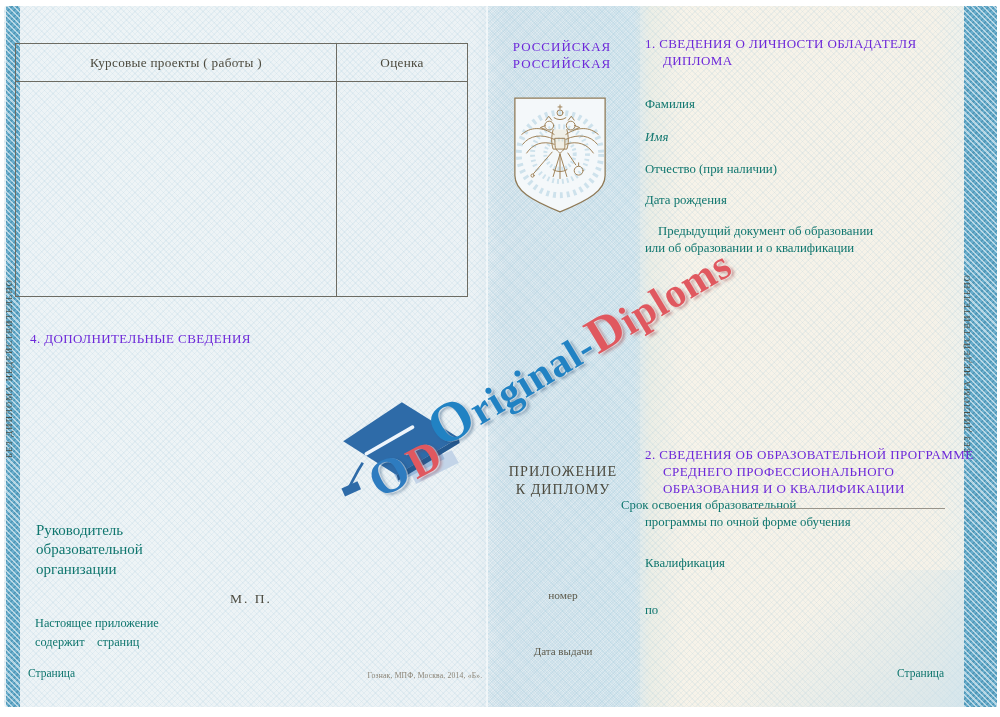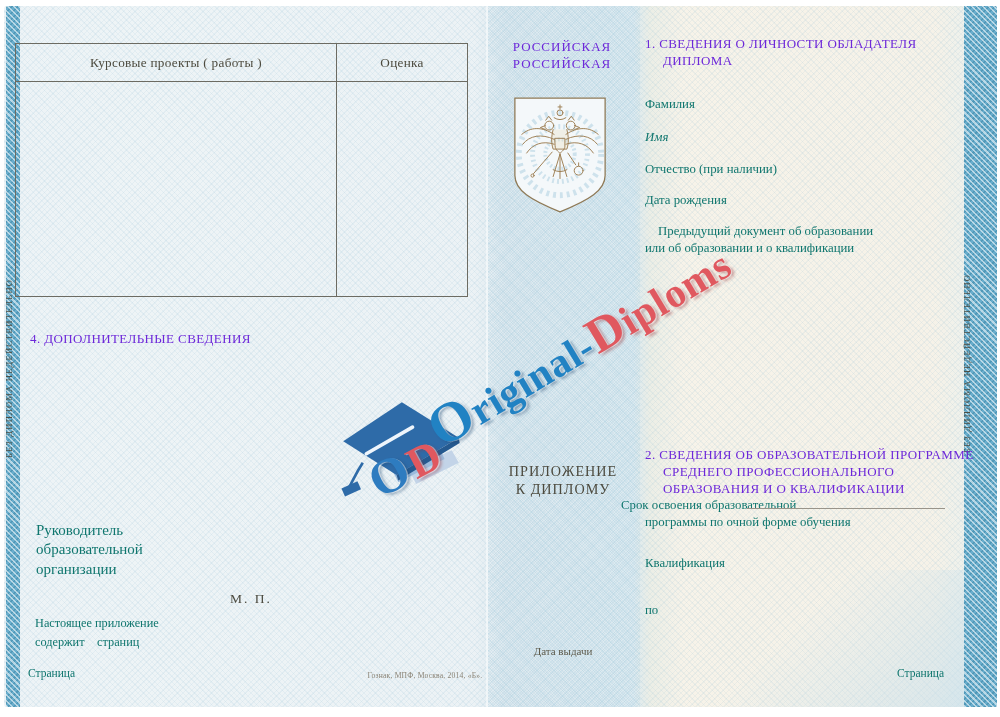--- a/index.html
+++ b/index.html
@@ -137,20 +137,21 @@
       <path d="M52 62 L45 85 M52 62 L52 87 M52 62 L59 85 M45 78 Q52 82 59 78"></path>
     </g>
   </svg>
 </div>
 
 <div class="abs ct center" style="left:490px;top:463px;width:146px;font-size:14.2px;line-height:17.5px;letter-spacing:1px;color:#4c4a3e;">
   <div>ПРИЛОЖЕНИЕ</div>
   <div>К ДИПЛОМУ</div>
 </div>
 <div class="abs ct center small-c" style="left:490px;top:585px;width:146px;font-size:11.4px;line-height:20px;">
+  <div>номер</div>
 </div>
 <div class="abs ct center small-c" style="left:490px;top:645px;width:146px;font-size:11px;">Дата выдачи</div>
 
 <div class="abs ct head" style="left:645px;top:36px;">1. СВЕДЕНИЯ О ЛИЧНОСТИ ОБЛАДАТЕЛЯ</div>
 <div class="abs ct head" style="left:663px;top:53px;">ДИПЛОМА</div>
 <div class="abs ct fld" style="left:645px;top:97px;">Фамилия</div>
 <div class="abs ct fld" style="left:645px;top:130px;font-style:italic;">Имя</div>
 <div class="abs ct fld" style="left:645px;top:162px;">Отчество (при наличии)</div>
 <div class="abs ct fld" style="left:645px;top:193px;">Дата рождения</div>
 <div class="abs ct fld" style="left:658px;top:224px;">Предыдущий документ об образовании</div>

